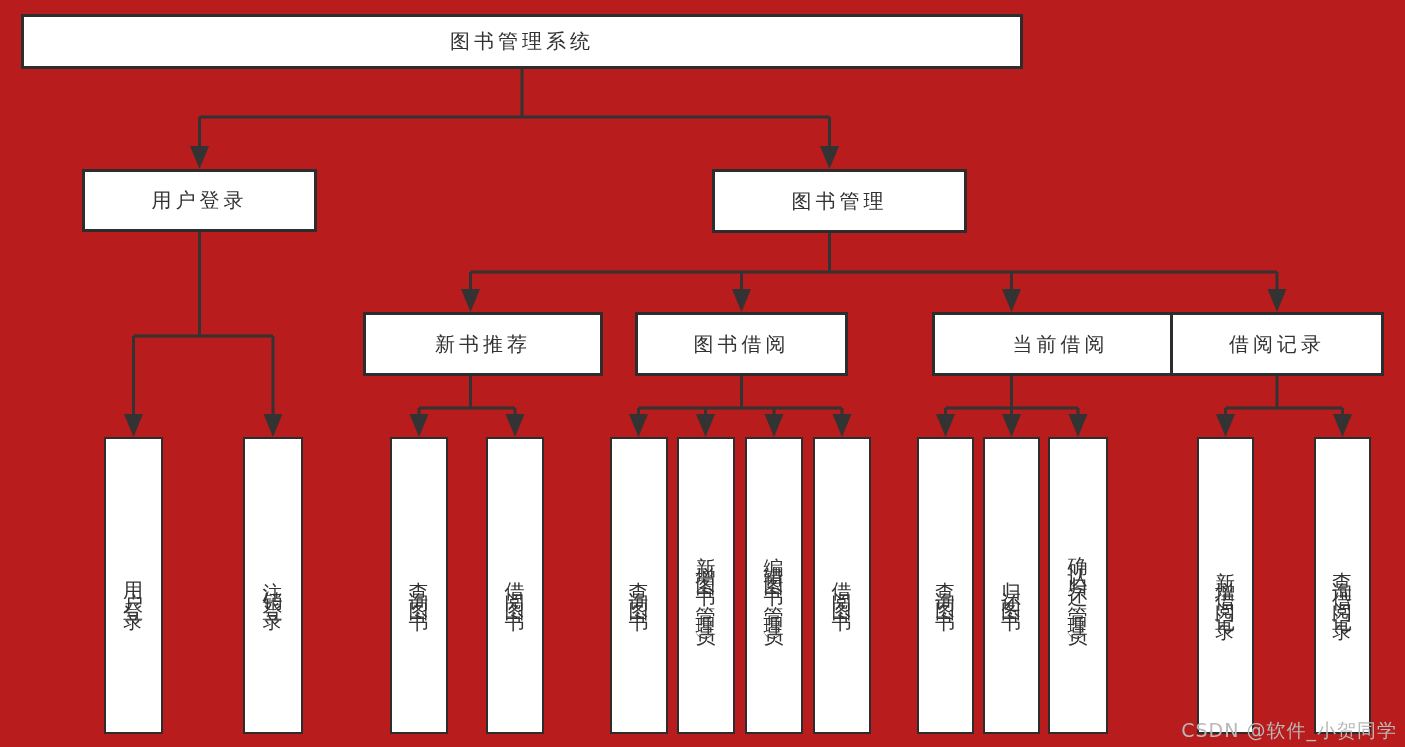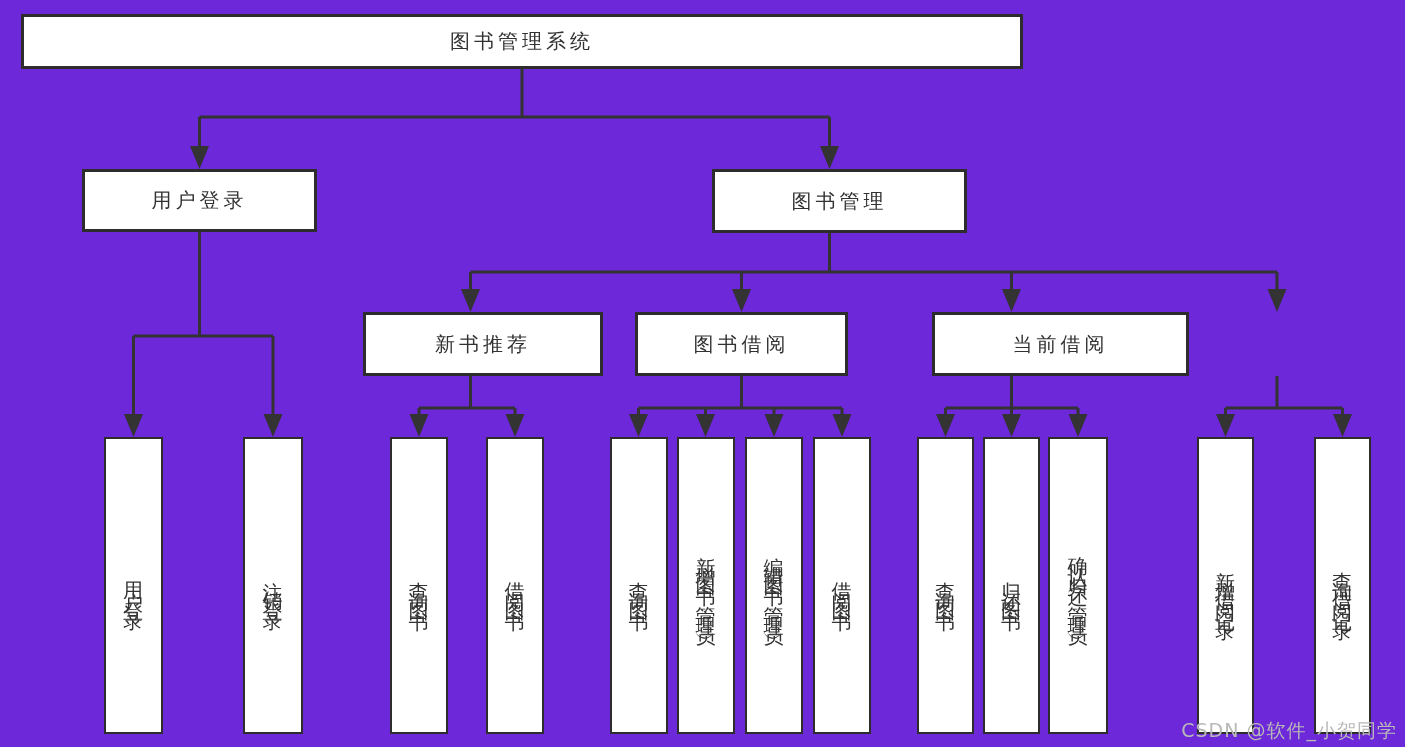--- a/index.html
+++ b/index.html
@@ -1,20 +1,20 @@
 <!DOCTYPE html>
 <html><head>
 <meta charset="utf-8">
 <style>
   html, body { margin: 0; padding: 0; background: #ffffff; }
   .canvas {
     position: relative;
     width: 1405px;
     height: 747px;
-    background: #6d28d9;
+    background: #b91c1c;
     font-family: "DejaVu Sans", "Liberation Sans", sans-serif;
     overflow: hidden;
   }
   svg.connectors {
     position: absolute;
     left: 0; top: 0;
     width: 1405px; height: 747px;
   }
   .node {
     position: absolute;
@@ -110,20 +110,23 @@
 
   <div class="node" style="left:363px;top:312px;width:240px;height:64px">
     <span>新书推荐</span>
   </div>
   <div class="node" style="left:635px;top:312px;width:213px;height:64px">
     <span>图书借阅</span>
   </div>
   <div class="node" style="left:932px;top:312px;width:257px;height:64px">
     <span>当前借阅</span>
   </div>
+  <div class="node" style="left:1170px;top:312px;width:214px;height:64px">
+    <span>借阅记录</span>
+  </div>
 
   <div class="node leaf" style="left:104px;top:437px;width:59px;height:297px">
     <span class="vtext">用户登录</span>
   </div>
   <div class="node leaf" style="left:243px;top:437px;width:60px;height:297px">
     <span class="vtext">注销登录</span>
   </div>
 
   <div class="node leaf" style="left:390px;top:437px;width:58px;height:297px">
     <span class="vtext">查询图书</span>

